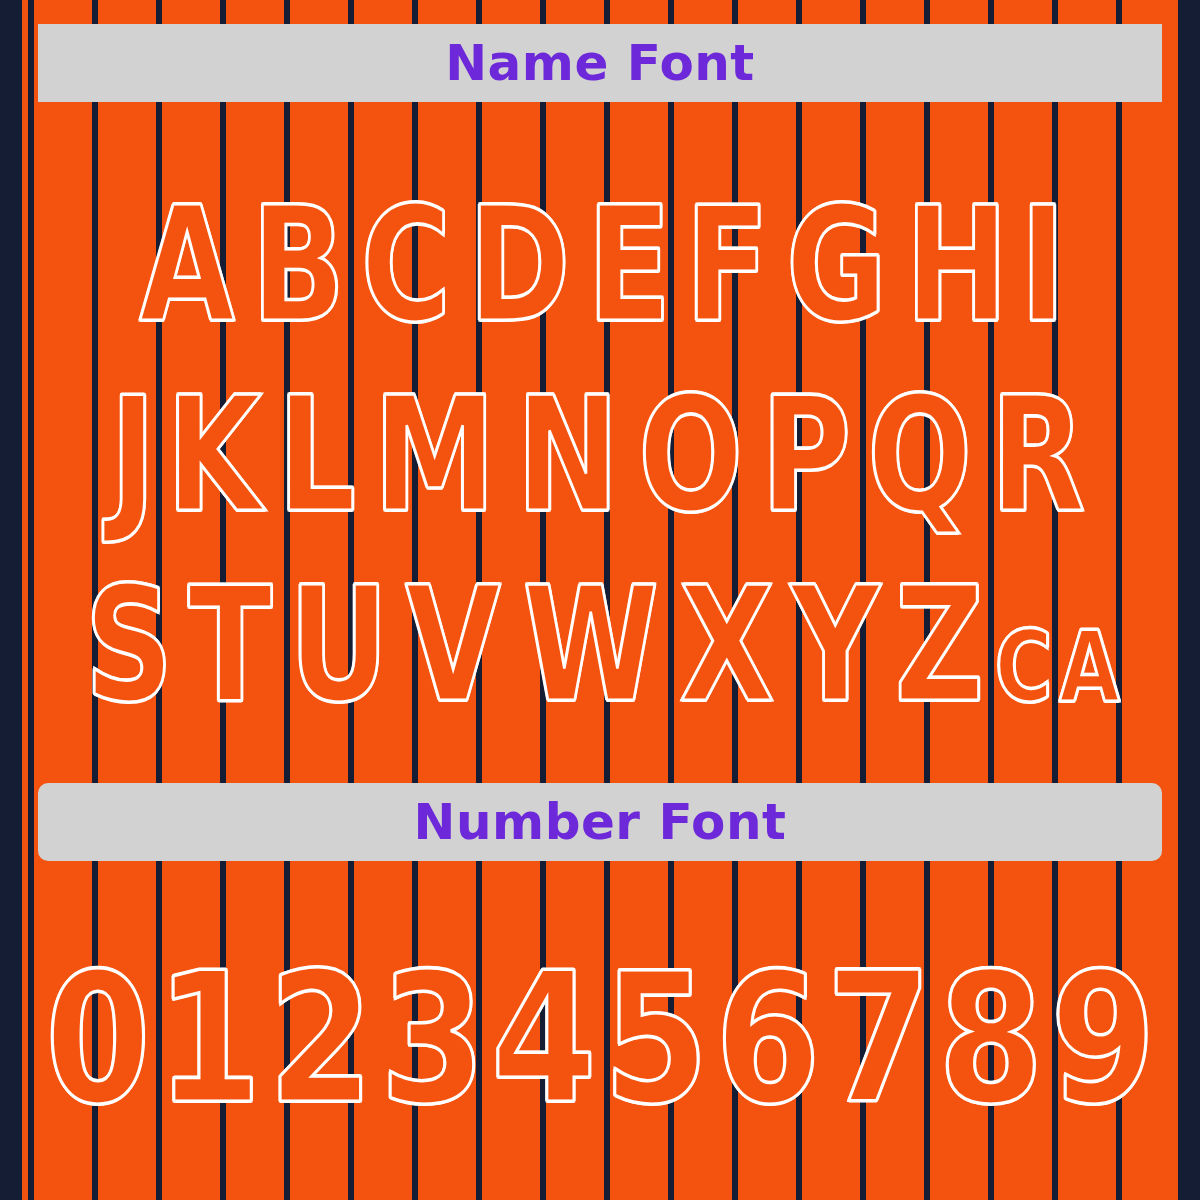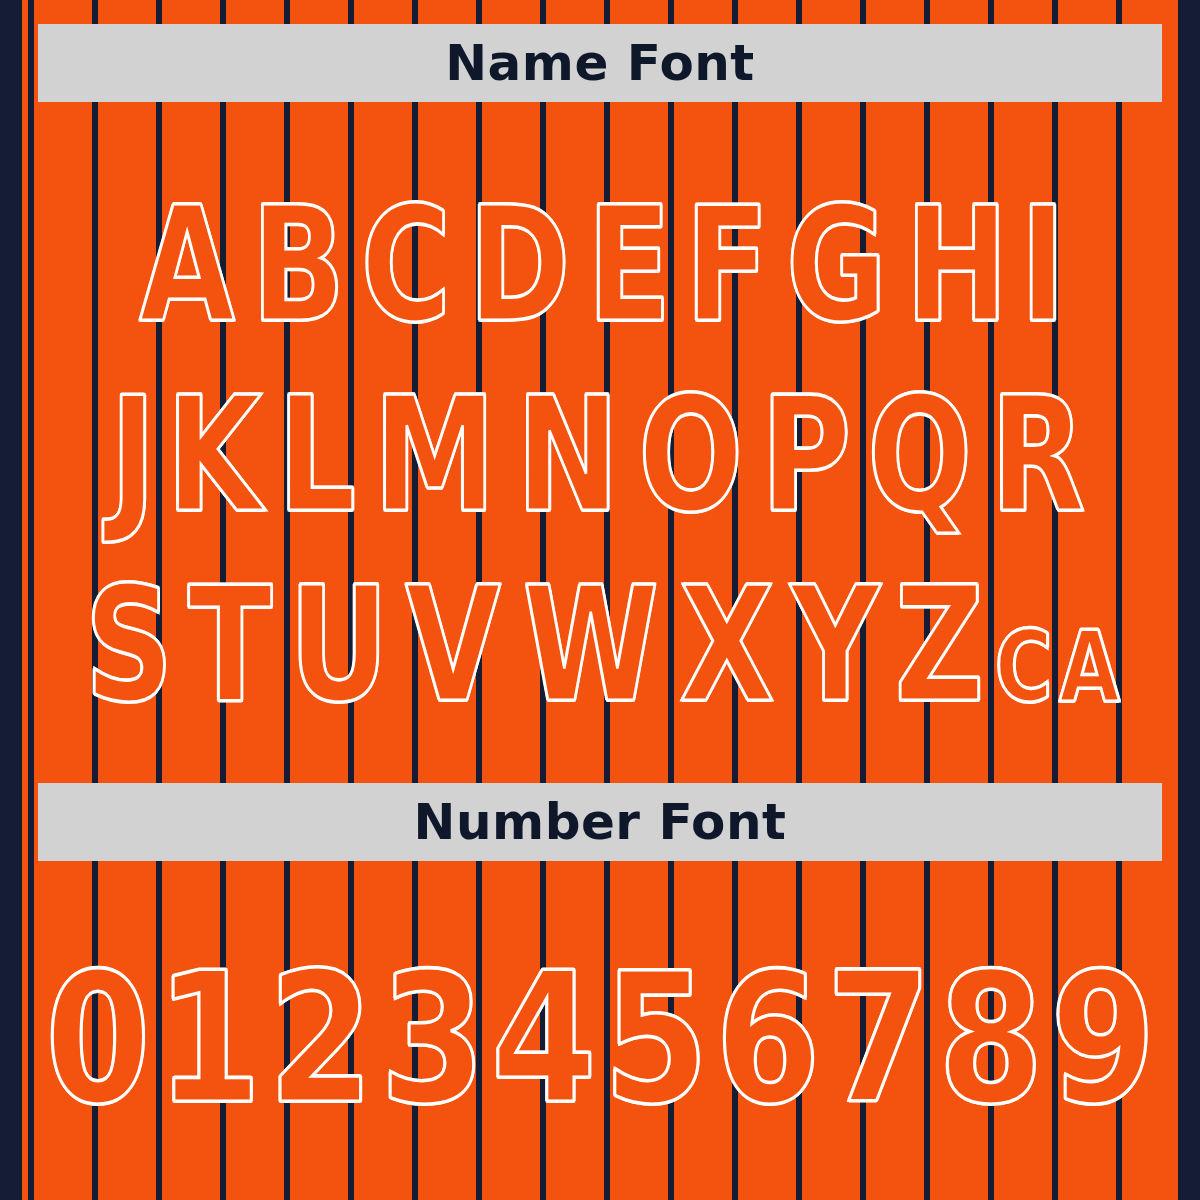--- a/index.html
+++ b/index.html
@@ -49,28 +49,28 @@
     background: #d2d2d2;
     display: flex;
     align-items: center;
     justify-content: center;
     z-index: 5;
   }
   .label-bar .label-text {
     font-family: "DejaVu Sans", sans-serif;
     font-weight: bold;
     font-size: 50px;
-    color: #0f172a;
+    color: #6d28d9;
     letter-spacing: 0.5px;
     line-height: 1;
     text-align: right;
   }
 
   #name-bar { top: 24px; }
-  #number-bar { top: 783px; }
+  #number-bar { top: 783px; border-radius: 10px; }
 
   .glyph-block {
     position: absolute;
     left: 0;
     right: 0;
     z-index: 4;
     display: flex;
     flex-direction: column;
     align-items: center;
   }

